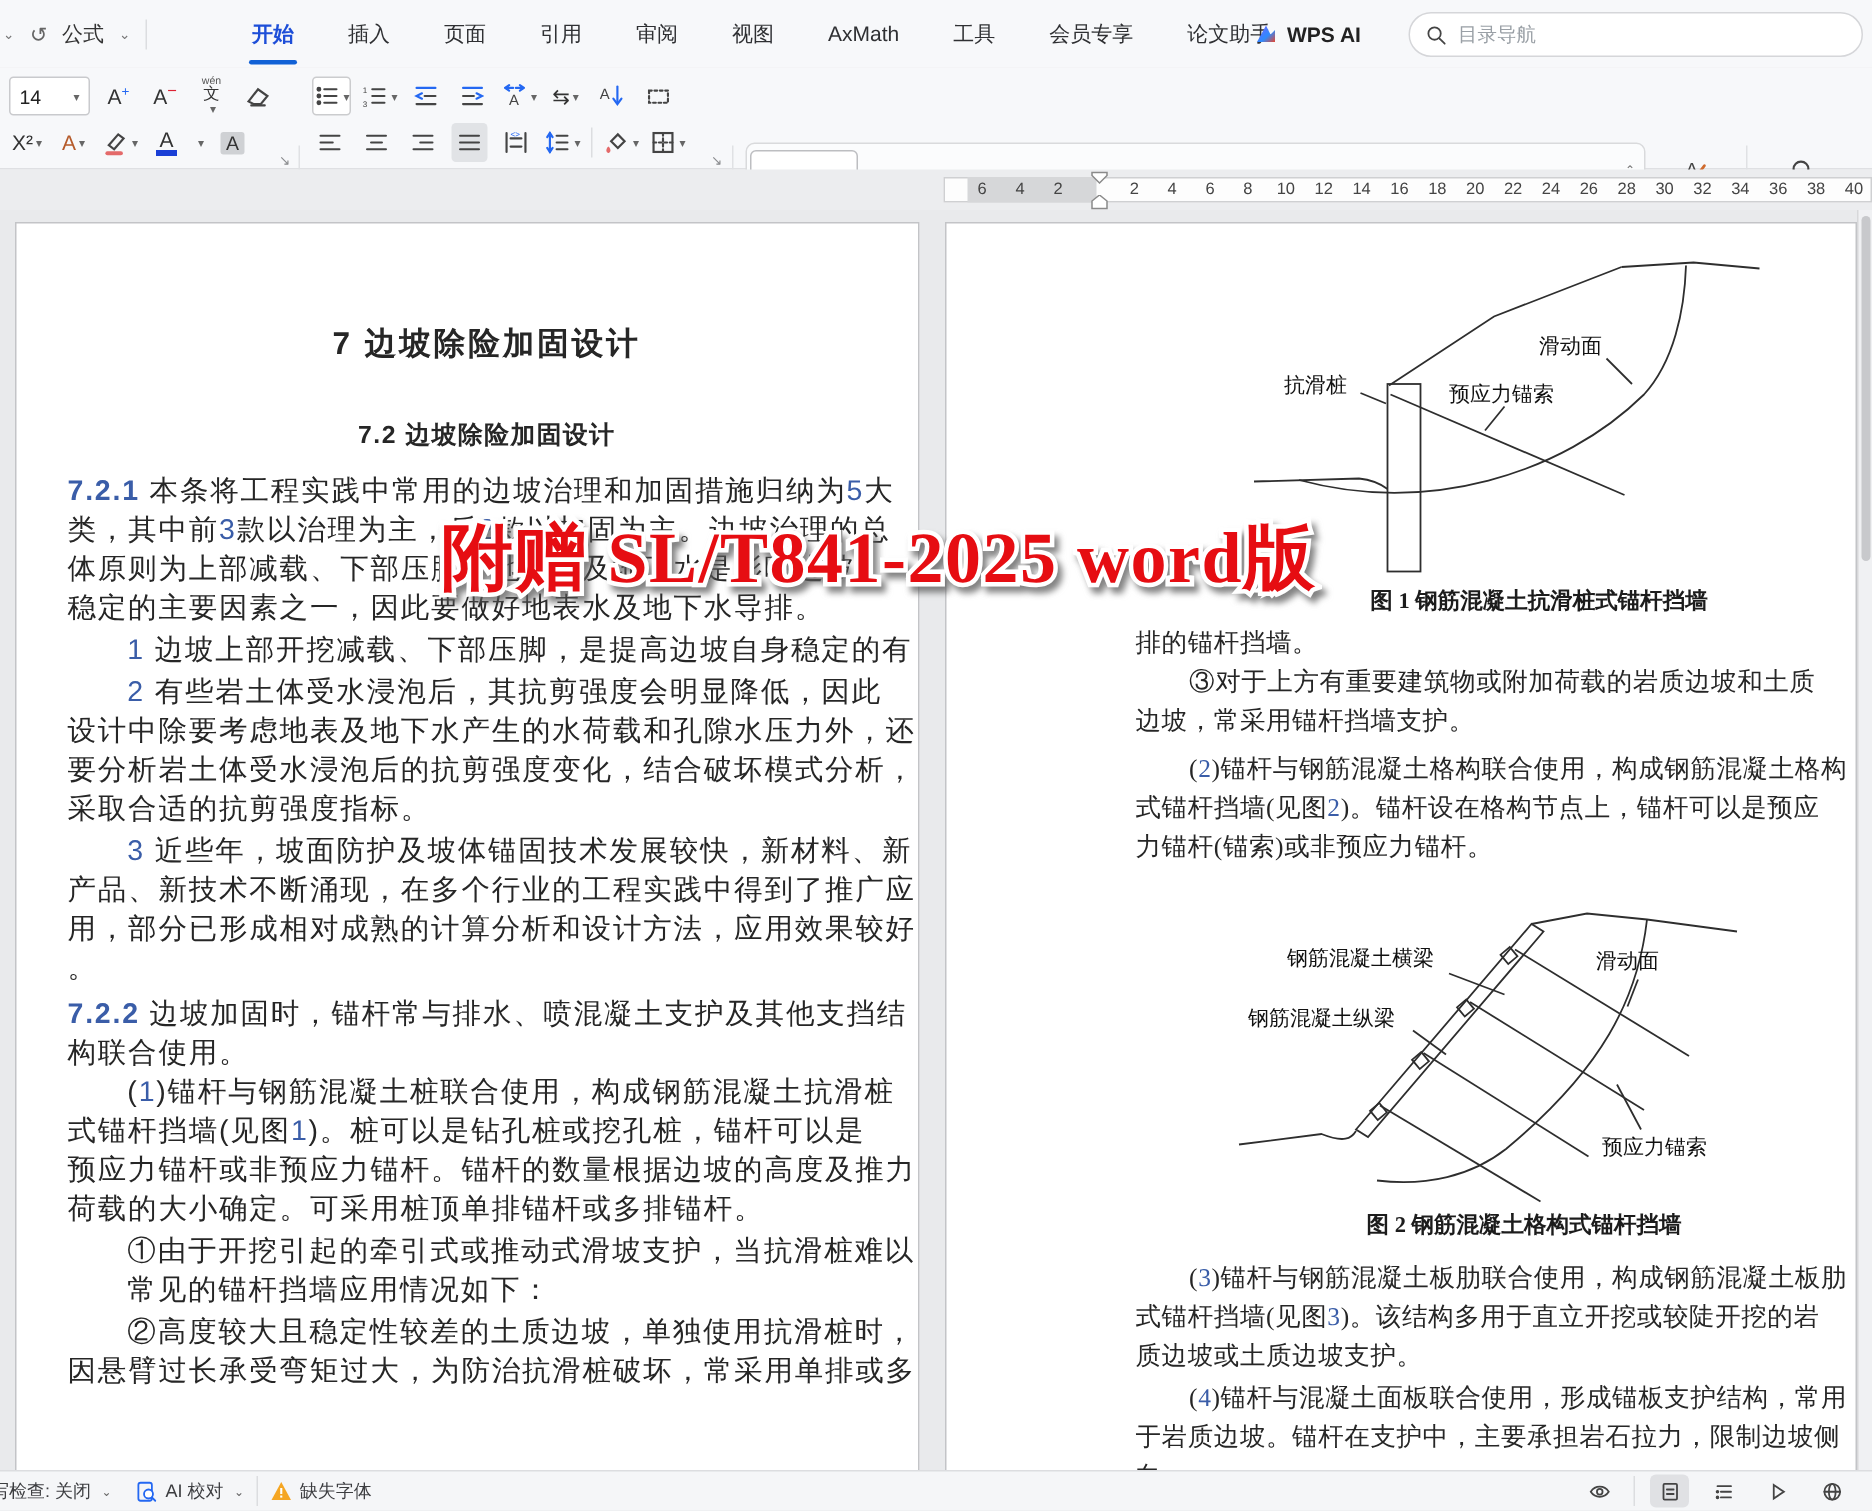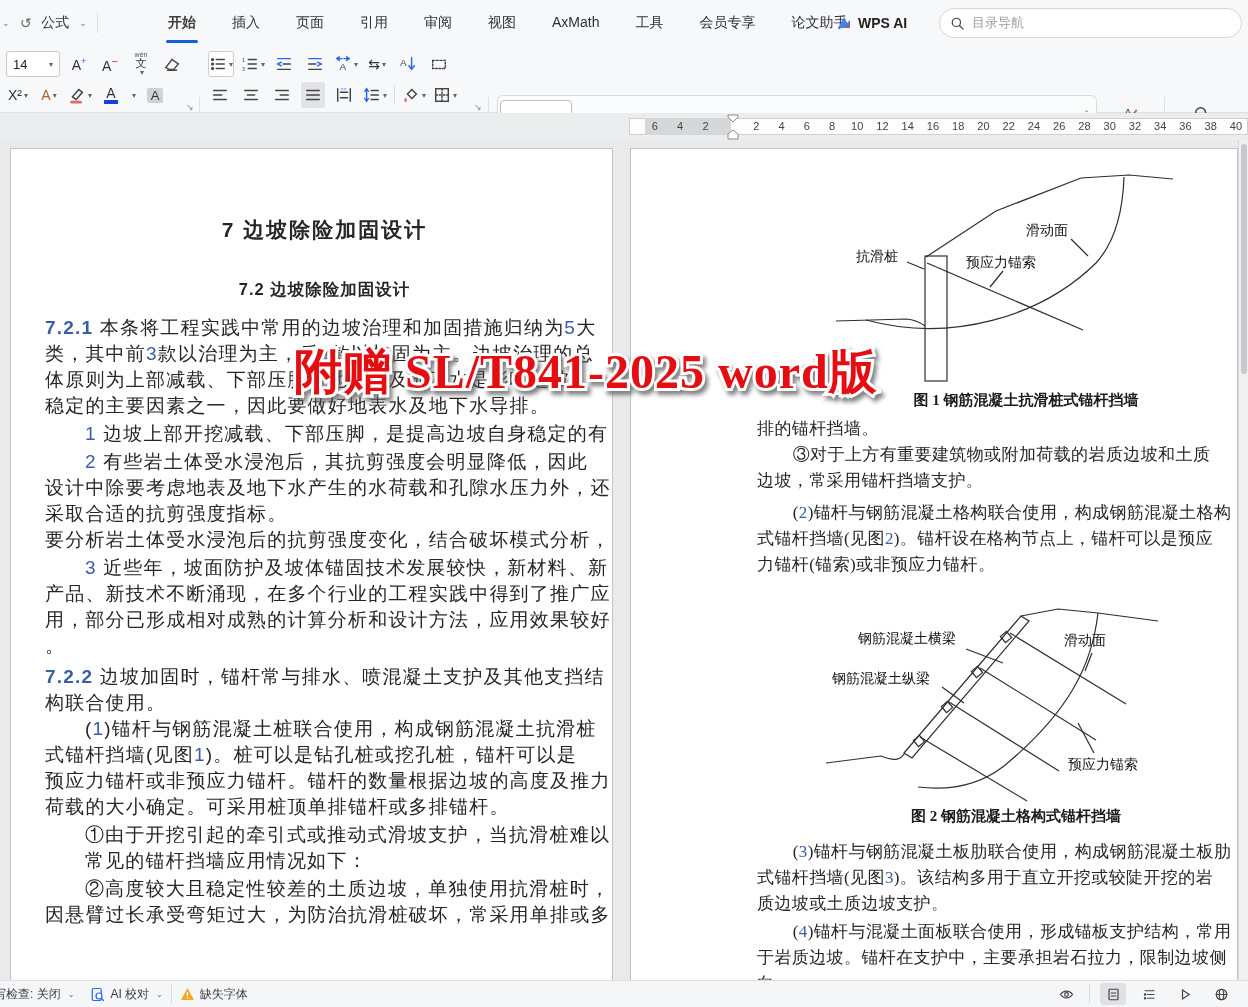--- a/index.html
+++ b/index.html
@@ -9,21 +9,21 @@
 
   
   .tabbar { position:absolute; top:0; left:0; right:0; height:45px; background:#f7f8fa; }
   .qa { position:absolute; top:0; left:0; height:45px; display:flex; align-items:center; gap:10px; padding-left:2px; color:#555; }
   .qa .chev { font-size:9px; color:#777; }
   .qa .redo { font-size:14px; color:#666; transform:scaleX(-1); }
   .formula { font-size:14px; color:#333; }
   .vsep { width:1px; height:20px; background:#dcdde0; }
   .tabs { position:absolute; left:150px; top:0; height:45px; display:flex; align-items:center; }
   .tab { padding:0 18px; font-size:14px; color:#2f3033; height:45px; line-height:45px; position:relative; white-space:nowrap; }
-  .tab.active { color:#404040; font-weight:bold; }
+  .tab.active { color:#1d4ed8; font-weight:bold; }
   .tab.active::after { content:""; position:absolute; left:16px; right:16px; bottom:2px; height:3px; border-radius:2px; background:#1161d6; }
   .wpsai { position:absolute; left:836px; top:0; height:45px; display:flex; align-items:center; gap:6px; font-size:14px; color:#222; font-weight:bold; }
   .searchbox { position:absolute; left:939px; top:8px; width:303px; height:30px; border:1px solid #d5d6d9; background:#fff; border-radius:15px; display:flex; align-items:center; padding:0 10px; gap:7px; }
   .searchbox .ph { color:#9aa0a6; font-size:13px; }
 
   
   .ribbon { position:absolute; top:45px; left:0; right:0; height:68px; background:#f7f8fa; border-bottom:1px solid #dfe0e3; }
   .rrow { position:absolute; display:flex; align-items:center; gap:7px; height:28px; }
   .btn { display:flex; align-items:center; justify-content:center; height:26px; min-width:24px; border-radius:3px; color:#333; font-size:13px; }
   .btn.on { background:#e1e3e6; }
@@ -416,22 +416,22 @@
         <div class="dh1">7 边坡除险加固设计</div>
         <div class="dh2">7.2 边坡除险加固设计</div>
         <div class="dlines">
             <div class="tl"><b class="bp">7.2.1</b> 本条将工程实践中常用的边坡治理和加固措施归纳为<span class="num">5</span>大</div>
             <div class="tl">类，其中前<span class="num">3</span>款以治理为主，后<span class="num">2</span>款以加固为主。边坡治理的总</div>
             <div class="tl">体原则为上部减载、下部压脚；地表水及地下水是影响边坡</div>
             <div class="tl">稳定的主要因素之一，因此要做好地表水及地下水导排。</div>
             <div class="tl ind2" style="margin-top: 2px;"><span class="num">1</span> 边坡上部开挖减载、下部压脚，是提高边坡自身稳定的有</div>
             <div class="tl ind2" style="margin-top: 2px;"><span class="num">2</span> 有些岩土体受水浸泡后，其抗剪强度会明显降低，因此</div>
             <div class="tl">设计中除要考虑地表及地下水产生的水荷载和孔隙水压力外，还</div>
+            <div class="tl">要分析岩土体受水浸泡后的抗剪强度变化，结合破坏模式分析，</div>
             <div class="tl">采取合适的抗剪强度指标。</div>
-            <div class="tl">要分析岩土体受水浸泡后的抗剪强度变化，结合破坏模式分析，</div>
             <div class="tl ind2" style="margin-top: 2px;"><span class="num">3</span> 近些年，坡面防护及坡体锚固技术发展较快，新材料、新</div>
             <div class="tl">产品、新技术不断涌现，在多个行业的工程实践中得到了推广应</div>
             <div class="tl">用，部分已形成相对成熟的计算分析和设计方法，应用效果较好</div>
             <div class="tl">。</div>
             <div class="tl" style="margin-top: 5px;"><b class="bp">7.2.2</b> 边坡加固时，锚杆常与排水、喷混凝土支护及其他支挡结</div>
             <div class="tl">构联合使用。</div>
             <div class="tl ind2">(<span class="num">1</span>)锚杆与钢筋混凝土桩联合使用，构成钢筋混凝土抗滑桩</div>
             <div class="tl">式锚杆挡墙(见图<span class="num">1</span>)。桩可以是钻孔桩或挖孔桩，锚杆可以是</div>
             <div class="tl">预应力锚杆或非预应力锚杆。锚杆的数量根据边坡的高度及推力</div>
             <div class="tl">荷载的大小确定。可采用桩顶单排锚杆或多排锚杆。</div>

